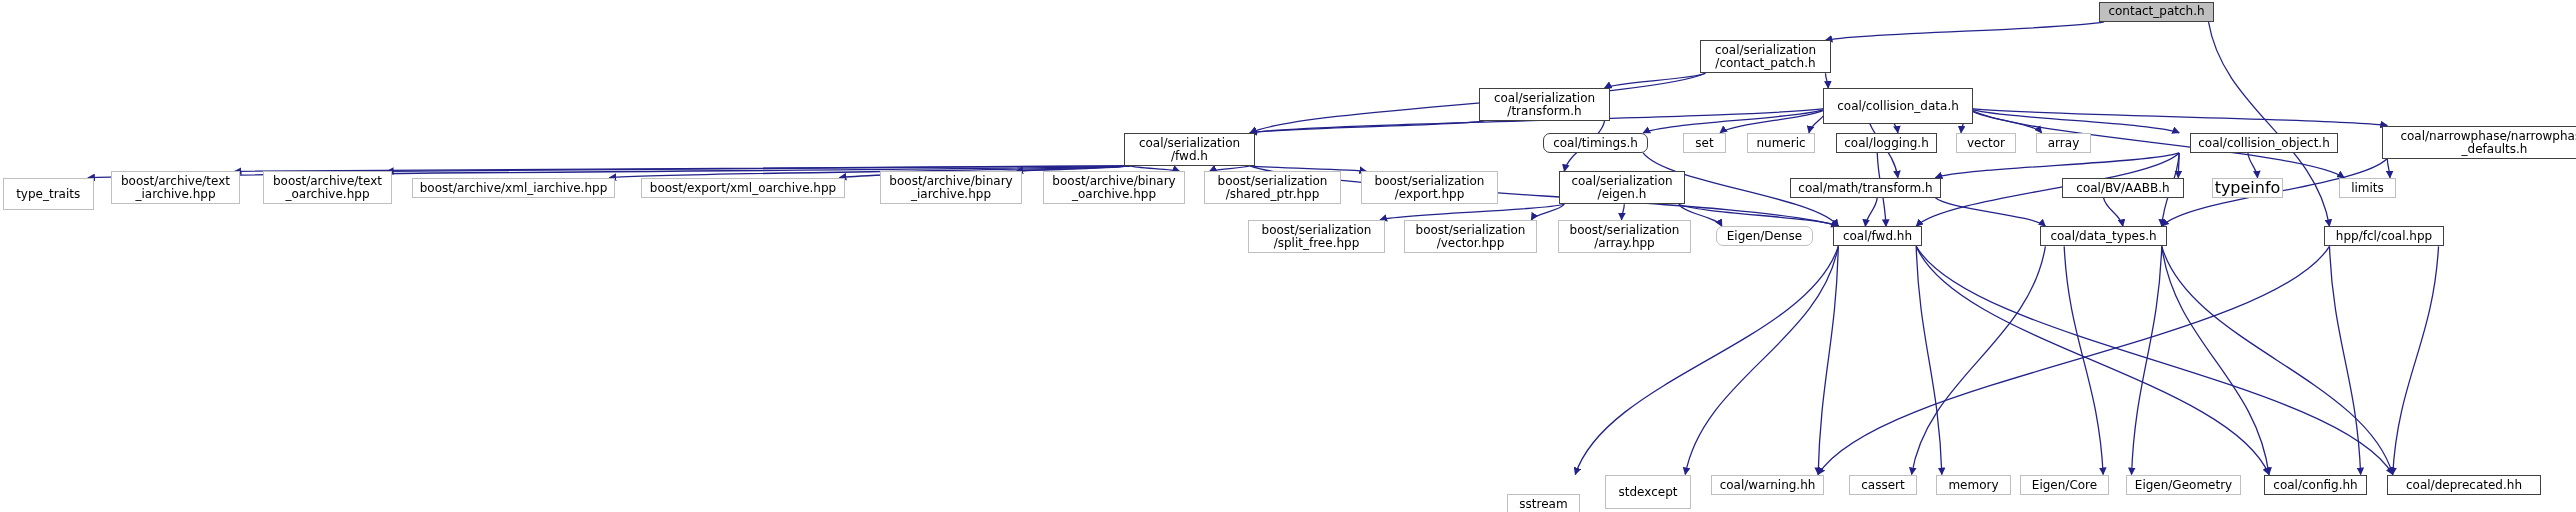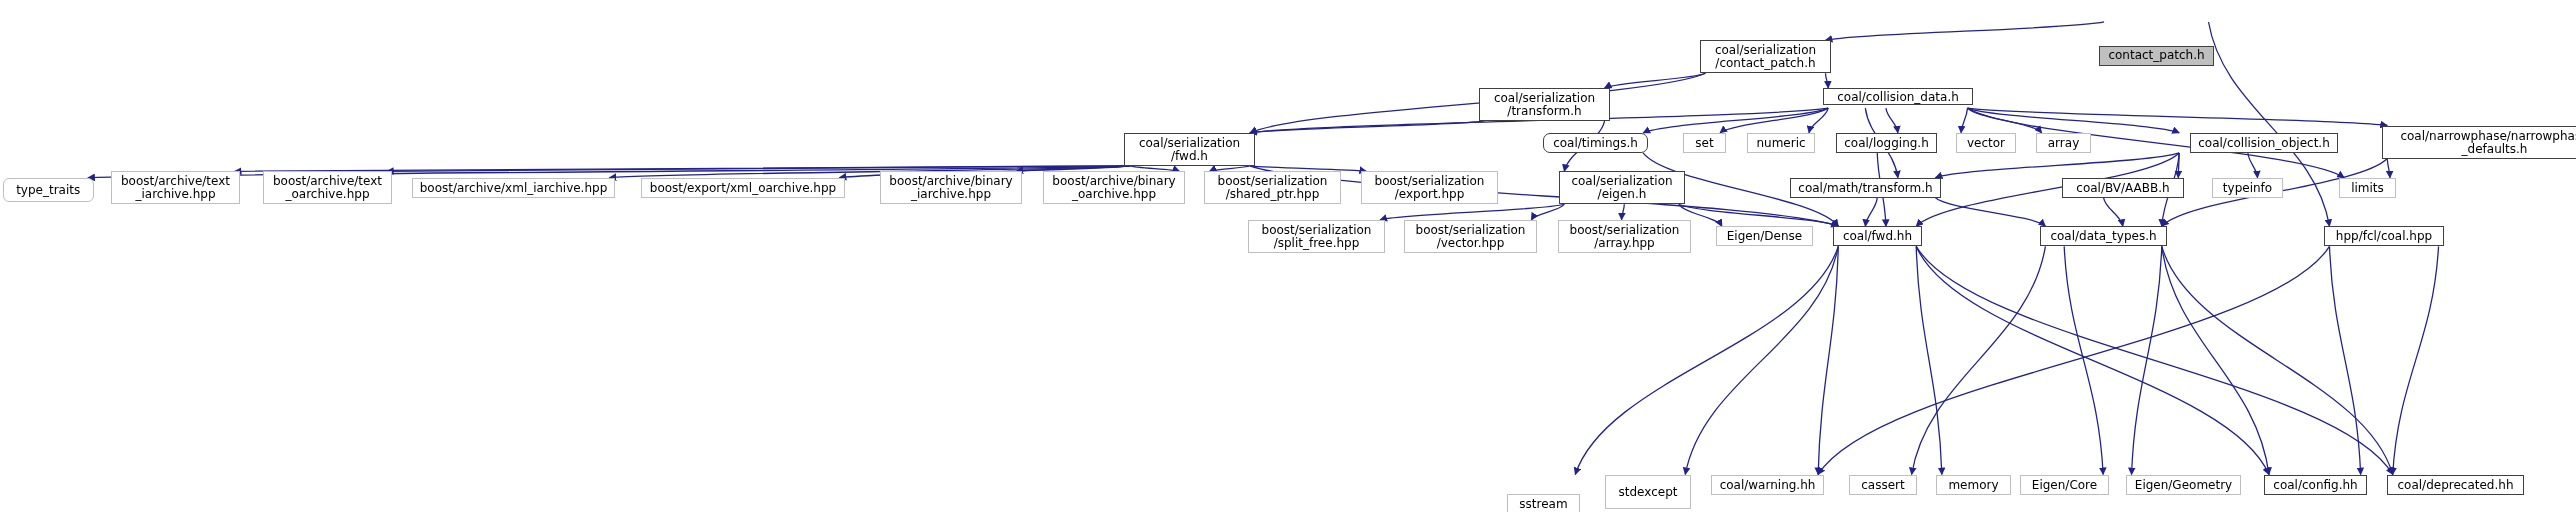--- a/index.html
+++ b/index.html
@@ -4,21 +4,21 @@
 <style>
   html,body{margin:0;padding:0;background:#ffffff;}
   #canvas{position:relative;width:2576px;height:512px;background:#ffffff;
           font-family:"DejaVu Sans","Liberation Sans",sans-serif;overflow:hidden;}
   svg#edges{position:absolute;left:0;top:0;width:2576px;height:512px;}
   .node{position:absolute;box-sizing:border-box;display:flex;align-items:center;
         justify-content:center;text-align:center;line-height:1.08;
         color:#000000;background:#ffffff;white-space:pre;}
   .node.ext{border:0.9px solid #bfbfbf;}
   .node.int{border:0.9px solid #404040;}
-  .node.root{border:0.9px solid #404040;background:#bfbfbf;margin-top:44px;}
+  .node.root{border:0.9px solid #404040;background:#bfbfbf;}
   .nlabel{display:block;}
 </style>
 </head>
 <body>
 
 <div id="canvas">
   <svg id="edges" viewBox="0 0 2811 559" preserveAspectRatio="none">
     <defs>
       <marker id="arrow" viewBox="0 0 10 10" refX="9" refY="5" markerWidth="6" markerHeight="6" orient="auto-start-reverse">
         <path d="M 0 0 L 10 5 L 0 10 z" fill="#22228a"></path>
@@ -85,67 +85,67 @@
         <path d="M2661,269 C2655,373.58 2617,413.42 2611,518" fill="none" stroke="#22228a" stroke-width="1.4" marker-end="url(#arrow)"></path>
         <path d="M2542,269 C2475.04,373.58 2050.96,413.42 1984,518" fill="none" stroke="#22228a" stroke-width="1.4" marker-end="url(#arrow)"></path>
       </g>
   </svg>
   <div id="node-layer">
       <div class="node root" style="left: 2099px; top: 1.8px; width: 115px; height: 20px; font-size: 12px;"><span class="nlabel">contact_patch.h</span></div>
       <div class="node int" style="left: 1700px; top: 40px; width: 131px; height: 33px; font-size: 12px;"><span class="nlabel">coal/serialization
 /contact_patch.h</span></div>
       <div class="node int" style="left: 1479px; top: 88px; width: 131px; height: 33px; font-size: 12px;"><span class="nlabel">coal/serialization
 /transform.h</span></div>
-      <div class="node int" style="left: 1823px; top: 88px; width: 150px; height: 17px; font-size: 12px; align-items: flex-end;"><span class="nlabel">coal/collision_data.h</span></div>
+      <div class="node int" style="left: 1823px; top: 88px; width: 150px; height: 36px; font-size: 12px;"><span class="nlabel">coal/collision_data.h</span></div>
       <div class="node int" style="left: 1124px; top: 133px; width: 131px; height: 33px; font-size: 12px;"><span class="nlabel">coal/serialization
 /fwd.h</span></div>
       <div class="node int" style="left: 1543px; top: 133px; width: 105px; height: 20px; font-size: 12px; border-radius: 7px;"><span class="nlabel">coal/timings.h</span></div>
       <div class="node ext" style="left: 1683px; top: 133px; width: 43px; height: 20px; font-size: 12px;"><span class="nlabel">set</span></div>
       <div class="node ext" style="left: 1747px; top: 133px; width: 68px; height: 20px; font-size: 12px;"><span class="nlabel">numeric</span></div>
       <div class="node int" style="left: 1836px; top: 133px; width: 101px; height: 20px; font-size: 12px;"><span class="nlabel">coal/logging.h</span></div>
       <div class="node ext" style="left: 1956px; top: 133px; width: 60px; height: 20px; font-size: 12px;"><span class="nlabel">vector</span></div>
       <div class="node ext" style="left: 2036px; top: 133px; width: 55px; height: 20px; font-size: 12px;"><span class="nlabel">array</span></div>
       <div class="node int" style="left: 2174px; top: 133px; width: 148px; height: 20px; font-size: 12px; margin-left: 16px;"><span class="nlabel">coal/collision_object.h</span></div>
       <div class="node int" style="left: 2382px; top: 126px; width: 225px; height: 33px; font-size: 12px;"><span class="nlabel">coal/narrowphase/narrowphase
 _defaults.h</span></div>
-      <div class="node ext" style="left: 2.7px; top: 178px; width: 91px; height: 24px; font-size: 12px; border-radius: 6px;"><span class="nlabel">type_traits</span></div>
+      <div class="node ext" style="left: 2.7px; top: 178px; width: 91px; height: 32px; font-size: 12px;"><span class="nlabel">type_traits</span></div>
       <div class="node ext" style="left: 111px; top: 171px; width: 129px; height: 33px; font-size: 12px;"><span class="nlabel">boost/archive/text
 _iarchive.hpp</span></div>
       <div class="node ext" style="left: 263px; top: 171px; width: 129px; height: 33px; font-size: 12px;"><span class="nlabel">boost/archive/text
 _oarchive.hpp</span></div>
       <div class="node ext" style="left: 412px; top: 178px; width: 203px; height: 20px; font-size: 12px;"><span class="nlabel">boost/archive/xml_iarchive.hpp</span></div>
       <div class="node ext" style="left: 641px; top: 178px; width: 204px; height: 20px; font-size: 12px;"><span class="nlabel">boost/export/xml_oarchive.hpp</span></div>
       <div class="node ext" style="left: 880px; top: 171px; width: 142px; height: 33px; font-size: 12px;"><span class="nlabel">boost/archive/binary
 _iarchive.hpp</span></div>
       <div class="node ext" style="left: 1043px; top: 171px; width: 142px; height: 33px; font-size: 12px;"><span class="nlabel">boost/archive/binary
 _oarchive.hpp</span></div>
       <div class="node ext" style="left: 1204px; top: 171px; width: 137px; height: 33px; font-size: 12px;"><span class="nlabel">boost/serialization
 /shared_ptr.hpp</span></div>
       <div class="node ext" style="left: 1361px; top: 171px; width: 137px; height: 33px; font-size: 12px;"><span class="nlabel">boost/serialization
 /export.hpp</span></div>
       <div class="node int" style="left: 1559px; top: 171px; width: 126px; height: 33px; font-size: 12px;"><span class="nlabel">coal/serialization
 /eigen.h</span></div>
       <div class="node int" style="left: 1790px; top: 178px; width: 151px; height: 20px; font-size: 12px; justify-content: center;"><span class="nlabel">coal/math/transform.h</span></div>
       <div class="node int" style="left: 2062px; top: 178px; width: 122px; height: 20px; font-size: 12px;"><span class="nlabel">coal/BV/AABB.h</span></div>
-      <div class="node ext" style="left: 2212px; top: 178px; width: 71px; height: 20px; font-size: 12px;"><span class="nlabel">typeinfo</span></div>
+      <div class="node ext" style="left: 2212px; top: 178px; width: 71px; height: 20px; font-size: 16px;"><span class="nlabel">typeinfo</span></div>
       <div class="node ext" style="left: 2339px; top: 178px; width: 57px; height: 20px; font-size: 12px;"><span class="nlabel">limits</span></div>
       <div class="node ext" style="left: 1248px; top: 220px; width: 137px; height: 33px; font-size: 12px;"><span class="nlabel">boost/serialization
 /split_free.hpp</span></div>
       <div class="node ext" style="left: 1404px; top: 220px; width: 133px; height: 33px; font-size: 12px;"><span class="nlabel">boost/serialization
 /vector.hpp</span></div>
       <div class="node ext" style="left: 1558px; top: 220px; width: 133px; height: 33px; font-size: 12px;"><span class="nlabel">boost/serialization
 /array.hpp</span></div>
-      <div class="node ext" style="left: 1716px; top: 226px; width: 97px; height: 20px; font-size: 12px;"><span class="nlabel">Eigen/Dense</span></div>
+      <div class="node ext" style="left: 1716px; top: 226px; width: 97px; height: 20px; font-size: 12px; border-radius: 7px;"><span class="nlabel">Eigen/Dense</span></div>
       <div class="node int" style="left: 1833px; top: 226px; width: 89px; height: 20px; font-size: 12px;"><span class="nlabel">coal/fwd.hh</span></div>
       <div class="node int" style="left: 2040px; top: 226px; width: 127px; height: 20px; font-size: 12px;"><span class="nlabel">coal/data_types.h</span></div>
       <div class="node int" style="left: 2324px; top: 226px; width: 120px; height: 20px; font-size: 12px;"><span class="nlabel">hpp/fcl/coal.hpp</span></div>
       <div class="node ext" style="left: 1507px; top: 475px; width: 73px; height: 20px; font-size: 12px; margin-top: 19px;"><span class="nlabel">sstream</span></div>
       <div class="node ext" style="left: 1605px; top: 475px; width: 86px; height: 34px; font-size: 12px;"><span class="nlabel">stdexcept</span></div>
       <div class="node ext" style="left: 1711px; top: 475px; width: 113px; height: 20px; font-size: 12px;"><span class="nlabel">coal/warning.hh</span></div>
       <div class="node ext" style="left: 1849px; top: 475px; width: 68px; height: 20px; font-size: 12px;"><span class="nlabel">cassert</span></div>
       <div class="node ext" style="left: 1936px; top: 475px; width: 75px; height: 20px; font-size: 12px;"><span class="nlabel">memory</span></div>
       <div class="node ext" style="left: 2020px; top: 475px; width: 89px; height: 20px; font-size: 12px;"><span class="nlabel">Eigen/Core</span></div>
       <div class="node ext" style="left: 2126px; top: 475px; width: 115px; height: 20px; font-size: 12px;"><span class="nlabel">Eigen/Geometry</span></div>
       <div class="node int" style="left: 2264px; top: 475px; width: 103px; height: 20px; font-size: 12px;"><span class="nlabel">coal/config.hh</span></div>
-      <div class="node int" style="left: 2387px; top: 475px; width: 137px; height: 20px; font-size: 12px;"><span class="nlabel">coal/deprecated.hh</span></div>
+      <div class="node int" style="left: 2387px; top: 475px; width: 154px; height: 20px; font-size: 12px;"><span class="nlabel">coal/deprecated.hh</span></div>
     </div>
 </div>
 
 
 </body></html>

